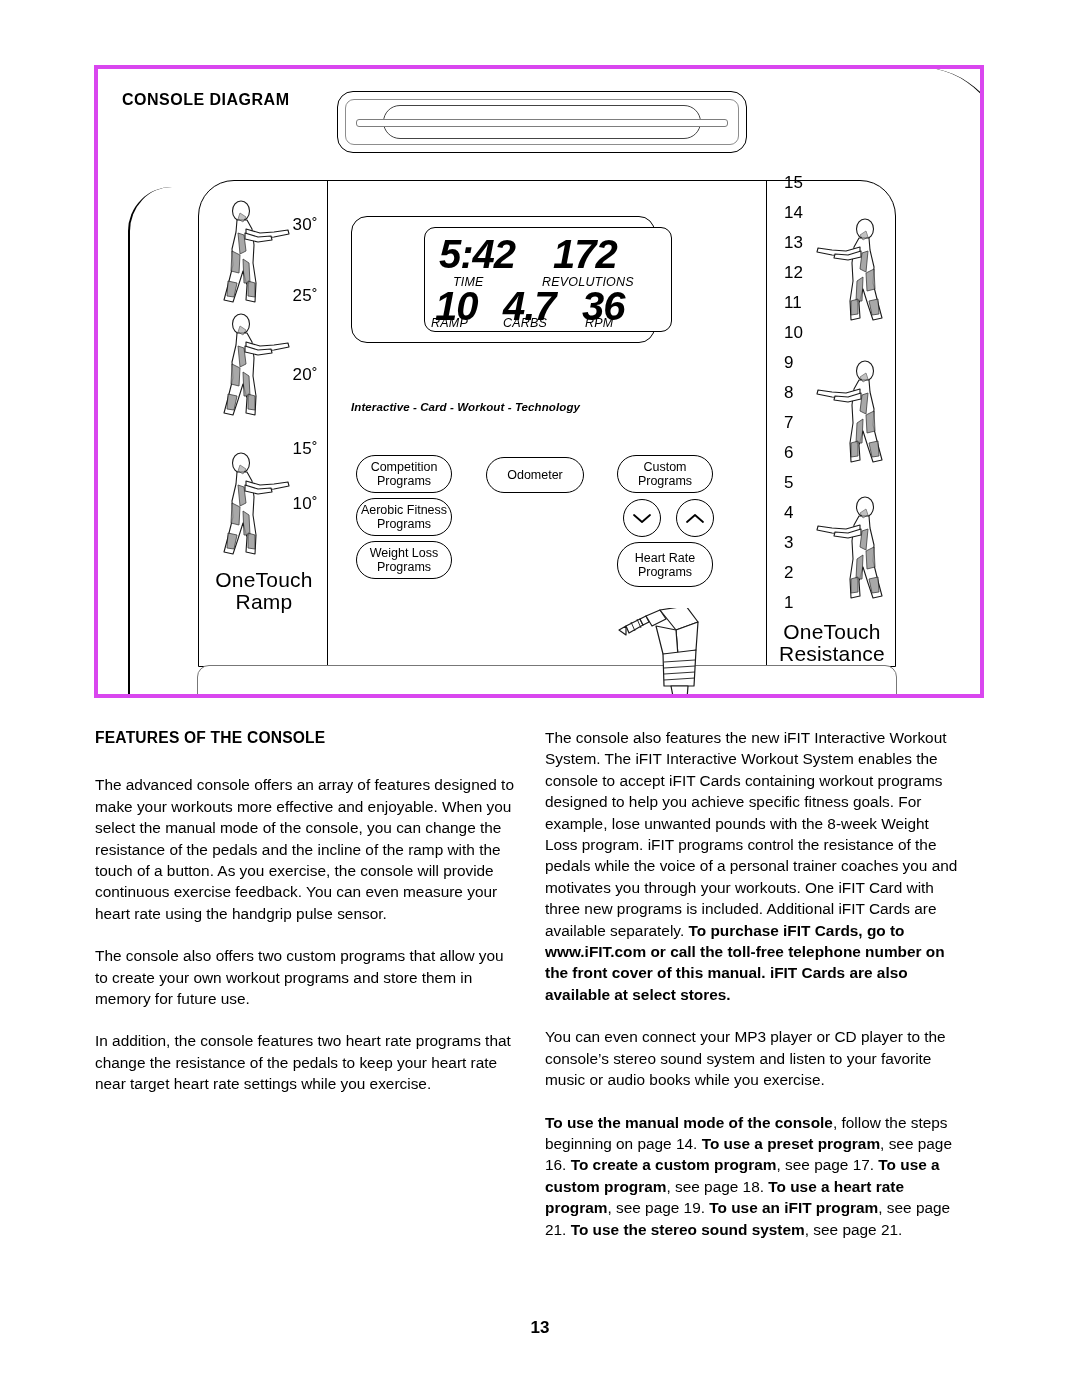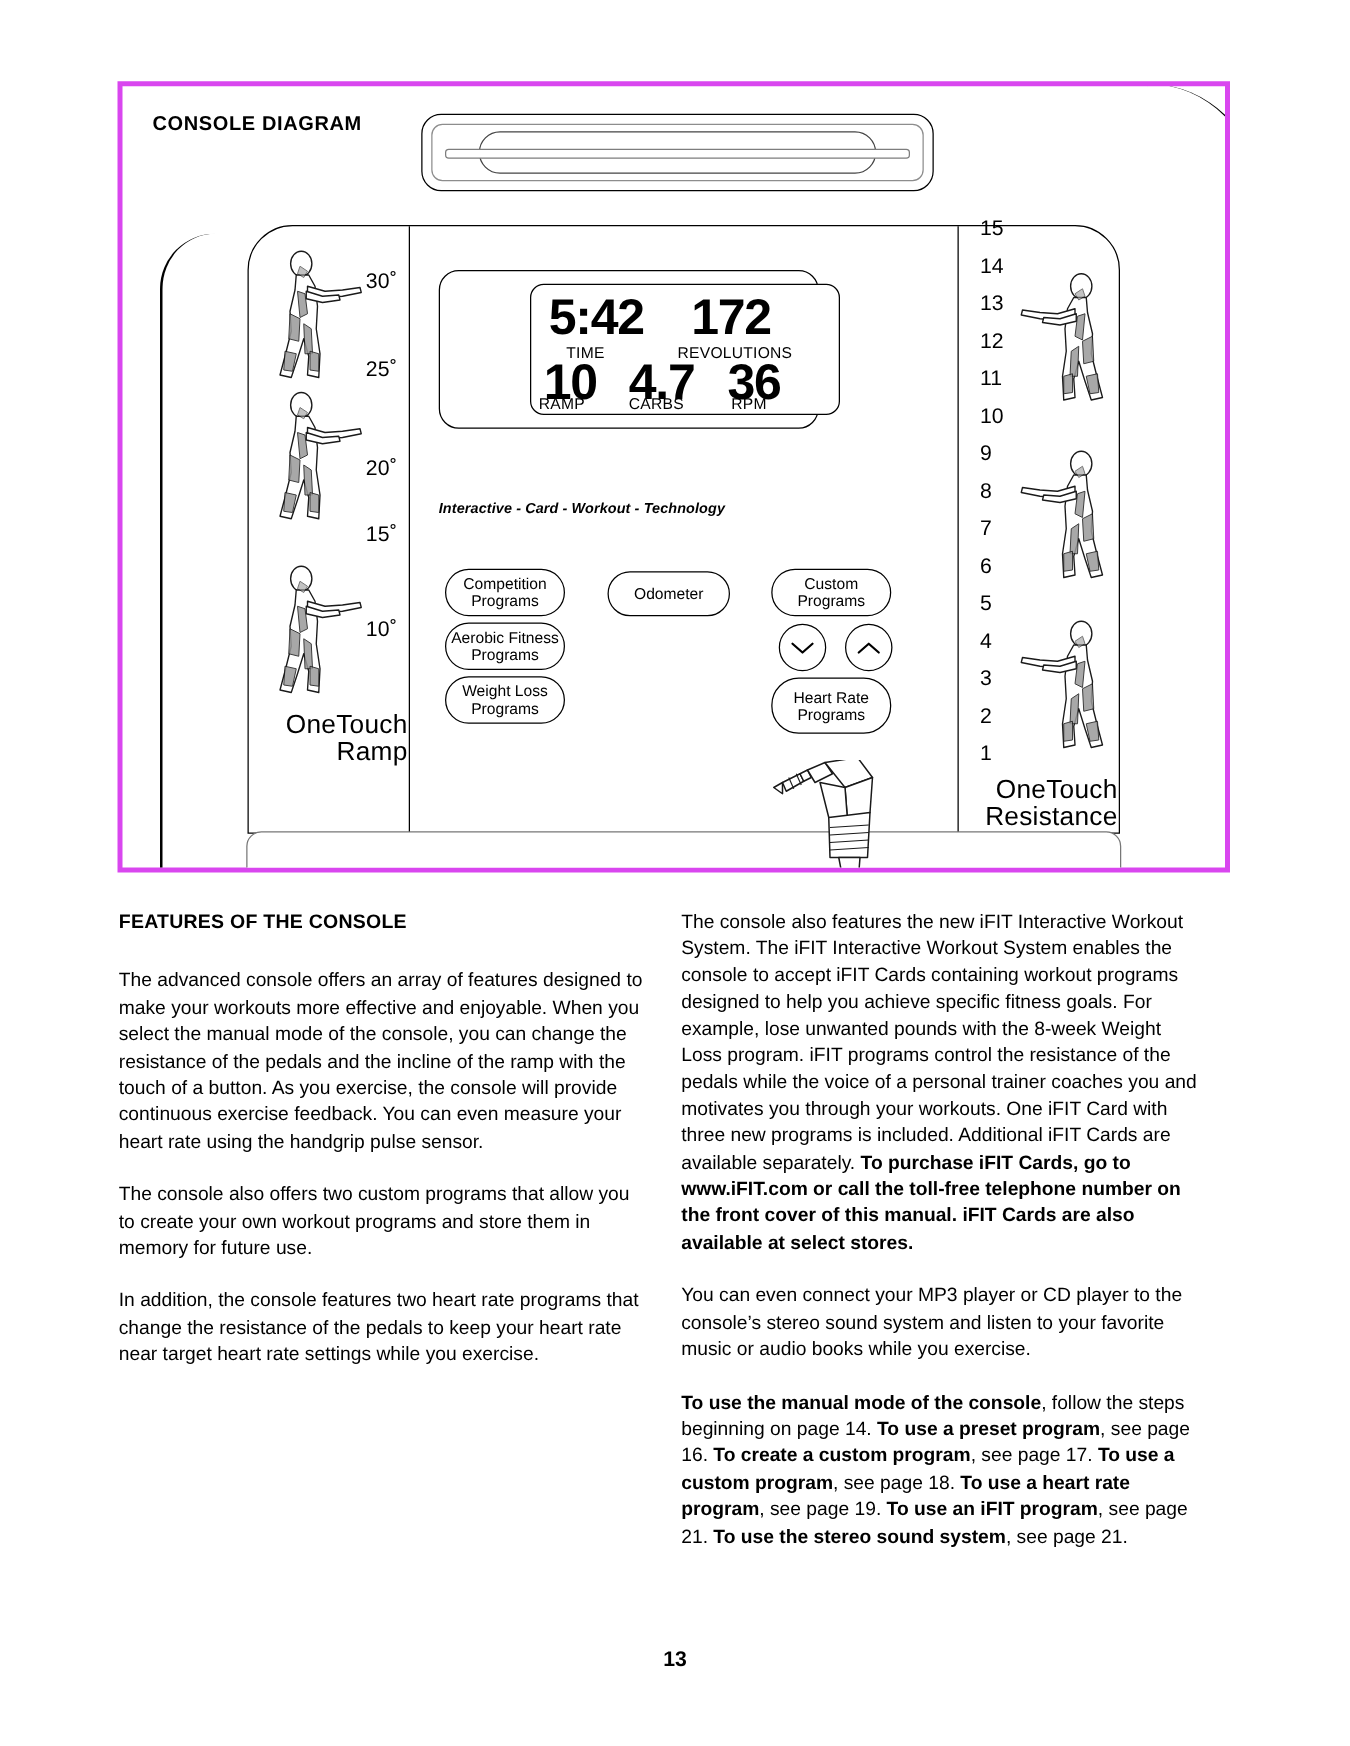--- a/index.html
+++ b/index.html
@@ -118,21 +118,21 @@
   }
   .ramp-label{
     position:absolute;
     right:8px;
     font-size:17px;
     letter-spacing:.3px;
   }
   .onetouch{
     position:absolute;
     width:100%;
-    text-align:right;
+    text-align:center;
     font-size:21px;
     line-height:1.05;
     letter-spacing:.2px;
     font-family:"Liberation Sans", sans-serif;
   }
 
   
   .res-col{
     position:absolute;
     left:672px; top:104px;
@@ -150,20 +150,21 @@
 
   
   .lcd-outer{
     position:absolute;
     left:253px; top:147px;
     width:304px; height:127px;
     border:1.3px solid #000;
     border-radius:16px;
     box-sizing:border-box;
     background:#fff;
+    font-style:italic;
   }
   .lcd-inner{
     position:absolute;
     left:72px; top:10px;
     width:248px; height:105px;
     border:1.3px solid #000;
     border-radius:11px;
     box-sizing:border-box;
     background:#fff;
   }
@@ -386,21 +387,21 @@
           <path d="M22 34 L28 36 L30 52 L24 55 Z" opacity=".85"></path>
           <path d="M16 52 L24 56 L23 74 L15 72 Z" opacity=".85"></path>
           <path d="M27 60 L33 64 L34 84 L28 84 Z" opacity=".85"></path>
           <path d="M12 82 L21 84 L18 98 L11 97 Z" opacity=".85"></path>
           <path d="M32 82 L39 84 L39 98 L32 97 Z" opacity=".85"></path>
           <path d="M24 14 L30 18 L27 23 L22 20 Z" opacity=".6"></path>
         </g>
       </svg>
     </div>
     <div class="ramp-label" style="top:176px">20˚</div>
-    <div class="ramp-label" style="top:229px">15˚</div>
+    <div class="ramp-label" style="top:250px">15˚</div>
 
     <div class="figure" style="left:14px;top:262px">
       <svg width="76" height="112" viewBox="0 0 76 112">
         <g fill="#ffffff" stroke="#1a1a1a" stroke-width="1.1" stroke-linejoin="round">
           <ellipse cx="25" cy="12" rx="8.5" ry="10"></ellipse>
           <path d="M21 21 L20 33 L16 50 L17 66 L12 86 L8 101 L17 103 L22 88 L27 72 L31 86 L30 101 L39 103 L40 84 L37 64 L38 46 L36 30 L31 21 Z"></path>
           <path d="M30 30 L44 34 L58 33 L72 31 L73 35 L58 38 L44 39 L30 37 Z"></path>
           <path d="M29 34 L42 38 L55 37 L56 41 L42 43 L29 40 Z"></path>
         </g>
         <g fill="#9a9a9a" stroke="#1a1a1a" stroke-width=".8">

